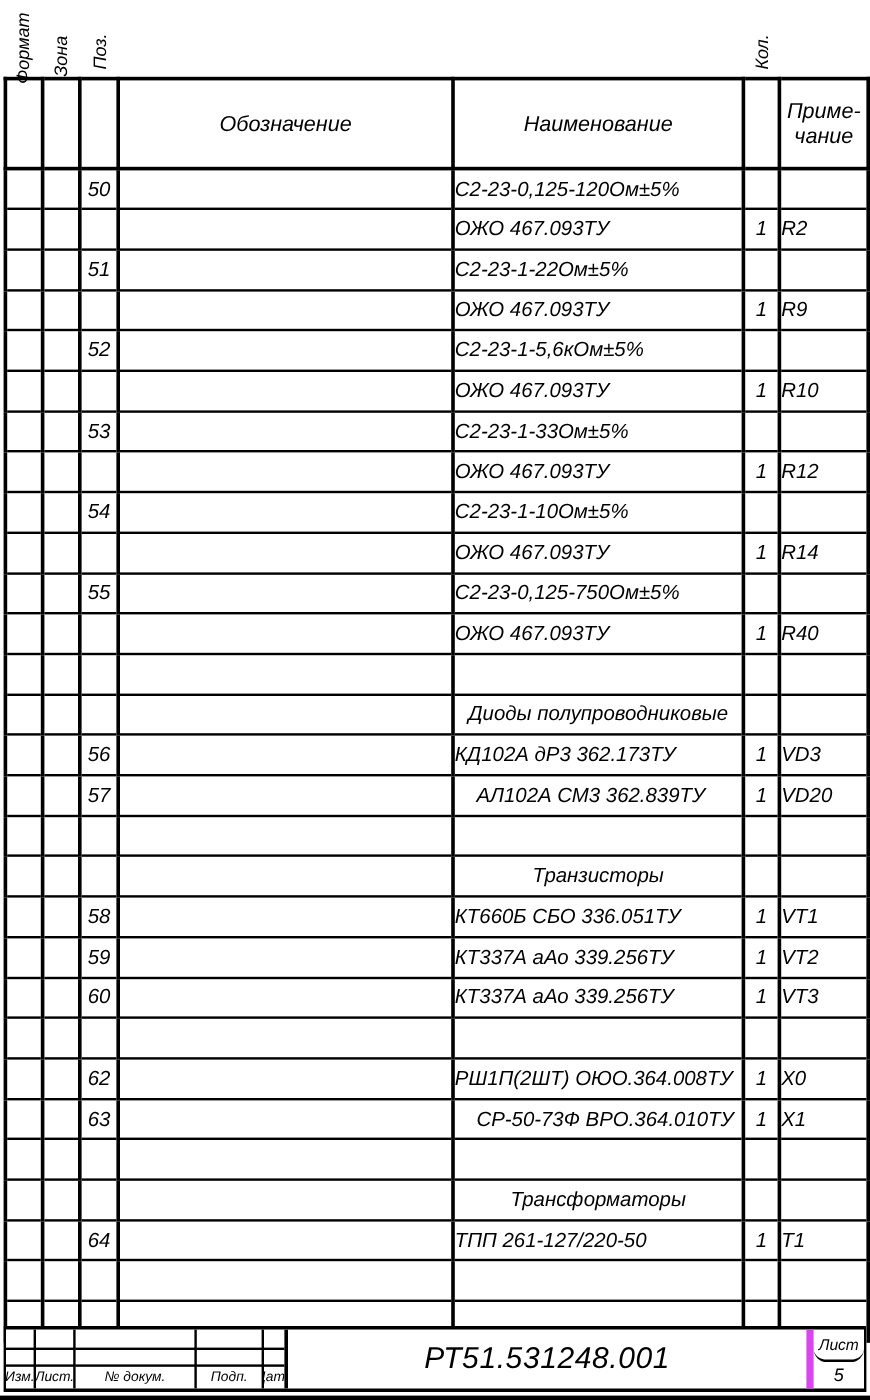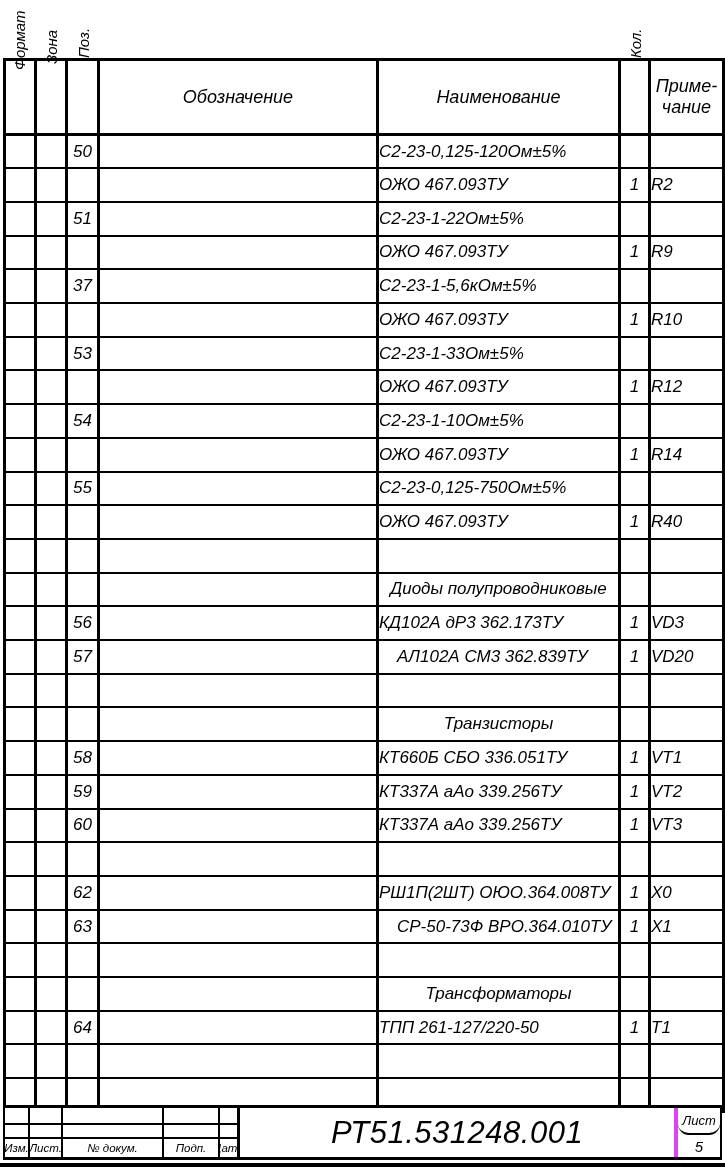--- a/index.html
+++ b/index.html
@@ -4,21 +4,21 @@
 <style>
   html,body{margin:0;padding:0;background:#fff;}
   .page{position:relative;width:725px;height:1167px;background:#fff;overflow:hidden;
         font-family:"Liberation Sans",sans-serif;font-style:italic;color:#000;}
 
   
   .vlabel{position:absolute;transform:rotate(-90deg);transform-origin:0 0;
           font-size:15px;line-height:24px;white-space:nowrap;}
 
   
-  table.main{position:absolute;left:3px;top:58px;width:719px;height:1055px;
+  table.main{position:absolute;left:3px;top:64px;width:719px;height:1055px;
              border-collapse:collapse;table-layout:fixed;}
   table.main th,table.main td{border:2px solid #000;border-left-width:3px;border-right-width:3px;
              border-top-width:2px;border-bottom-width:2px;padding:0;overflow:hidden;}
   table.main thead tr{height:75px;}
   table.main th{font-weight:normal;font-size:18px;text-align:center;vertical-align:middle;
              border-top-width:3px;border-bottom-width:3px;}
   table.main th .hline{line-height:21px;}
   table.main tbody tr{height:23px;}
   table.main tbody td{font-size:17px;vertical-align:middle;white-space:nowrap;}
   .c-poz{text-align:center;}
@@ -30,22 +30,22 @@
 
   
   .stamp{position:absolute;left:3px;top:1105px;width:719px;height:55px;box-sizing:border-box;
          border:2px solid #000;border-top-width:3px;border-bottom-width:3px;display:flex;background:#fff;}
   .stamp-left{width:235px;flex:none;border-right:3px solid #000;box-sizing:border-box;
          display:grid;grid-template-columns:25px 33px 101px 56px 1fr;grid-template-rows:17px 14px 1fr;}
   .stamp-left .cell{border-right:2px solid #000;border-bottom:2px solid #000;box-sizing:border-box;
          display:flex;align-items:center;justify-content:center;font-size:11.5px;white-space:nowrap;overflow:hidden;}
   .stamp-left .cell:nth-child(5n){border-right:none;}
   .stamp-left .cell:nth-child(n+11){border-bottom:none;}
-  .stamp-doc{flex:1;border-right:4px solid #d946ef;display:flex;align-items:center;justify-content:center;
-         font-size:31px;letter-spacing:0.5px;}
+  .stamp-doc{flex:1;border-right:6px solid #d946ef;display:flex;align-items:center;justify-content:center;
+         font-size:25px;letter-spacing:0.5px;}
   .stamp-sheet{width:42px;flex:none;display:flex;flex-direction:column;}
   .sheet-top{height:25px;border-bottom:2px solid #000;display:flex;align-items:center;justify-content:center;font-size:13px;border-radius:11px;}
   .sheet-num{flex:1;display:flex;align-items:center;justify-content:center;font-size:15px;}
 
   .bottom-bar{position:absolute;left:0;top:1163px;width:725px;height:4px;background:#000;}
 </style>
 </head>
 <body>
 
 <div class="page">
@@ -112,21 +112,21 @@
           <td class="c-zona"></td>
           <td class="c-poz"></td>
           <td class="c-oboz"></td>
           <td class="c-name">ОЖО 467.093ТУ</td>
           <td class="c-kol">1</td>
           <td class="c-note">R9</td>
         </tr>
         <tr>
           <td class="c-format"></td>
           <td class="c-zona"></td>
-          <td class="c-poz">37</td>
+          <td class="c-poz">52</td>
           <td class="c-oboz"></td>
           <td class="c-name">С2-23-1-5,6кОм±5%</td>
           <td class="c-kol"></td>
           <td class="c-note"></td>
         </tr>
         <tr>
           <td class="c-format"></td>
           <td class="c-zona"></td>
           <td class="c-poz"></td>
           <td class="c-oboz"></td>

